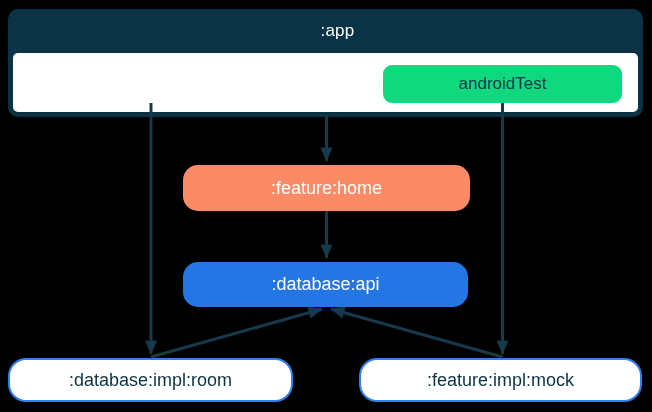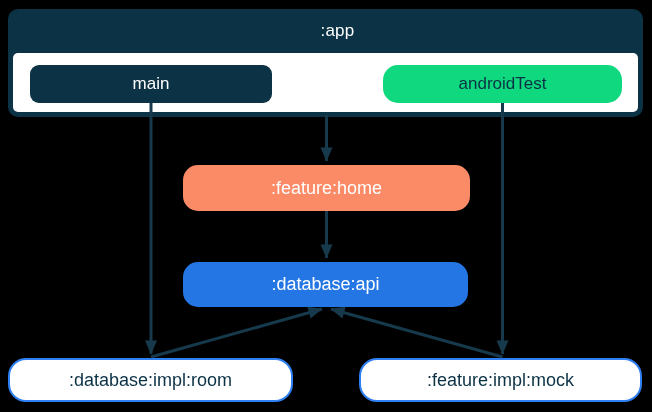--- a/index.html
+++ b/index.html
@@ -35,21 +35,21 @@
   .app-inner{
     position:absolute;left:5px;right:5px;top:44px;bottom:5px;
     background:var(--white);border-radius:5px;
   }
   .source-set{
     position:absolute;top:12px;height:38px;border-radius:9px;
     display:flex;align-items:center;justify-content:center;
     font-size:17px;
   }
   .source-set.main{left:17px;width:242px;background:var(--navy);color:var(--white);}
-  .source-set.androidtest{left:370px;width:239px;background:var(--green);color:var(--navy);border-radius:15px;}
+  .source-set.androidtest{left:370px;width:239px;background:var(--green);color:var(--navy);}
 
   .module{font-size:18px;border-radius:15px;}
   .module.feature-home{left:183px;top:165px;width:287px;height:46px;background:var(--salmon);color:var(--white);}
   .module.database-api{left:183px;top:262px;width:285px;height:45px;background:var(--blue);color:var(--white);}
   .module.outline{
     background:var(--white);color:var(--navy);
     border:2.5px solid var(--blue-border);border-radius:18px;
   }
   .module.impl-room{left:8px;top:358px;width:285px;height:44px;}
   .module.impl-mock{left:359px;top:358px;width:283px;height:44px;}
@@ -58,23 +58,20 @@
   svg.edges line{stroke:var(--edge);stroke-width:3px;}
 </style>
 </head>
 <body>
 
 <div class="canvas">
 
   <div class="node app-container">
     <div class="app-title">:app</div>
     <div class="app-inner">
-      <div class="source-set main">
-        <span>main</span>
-      </div>
       <div class="source-set androidtest">
         <span>androidTest</span>
       </div>
     </div>
   </div>
 
   <div class="node module feature-home">
     <span>:feature:home</span>
   </div>
 

